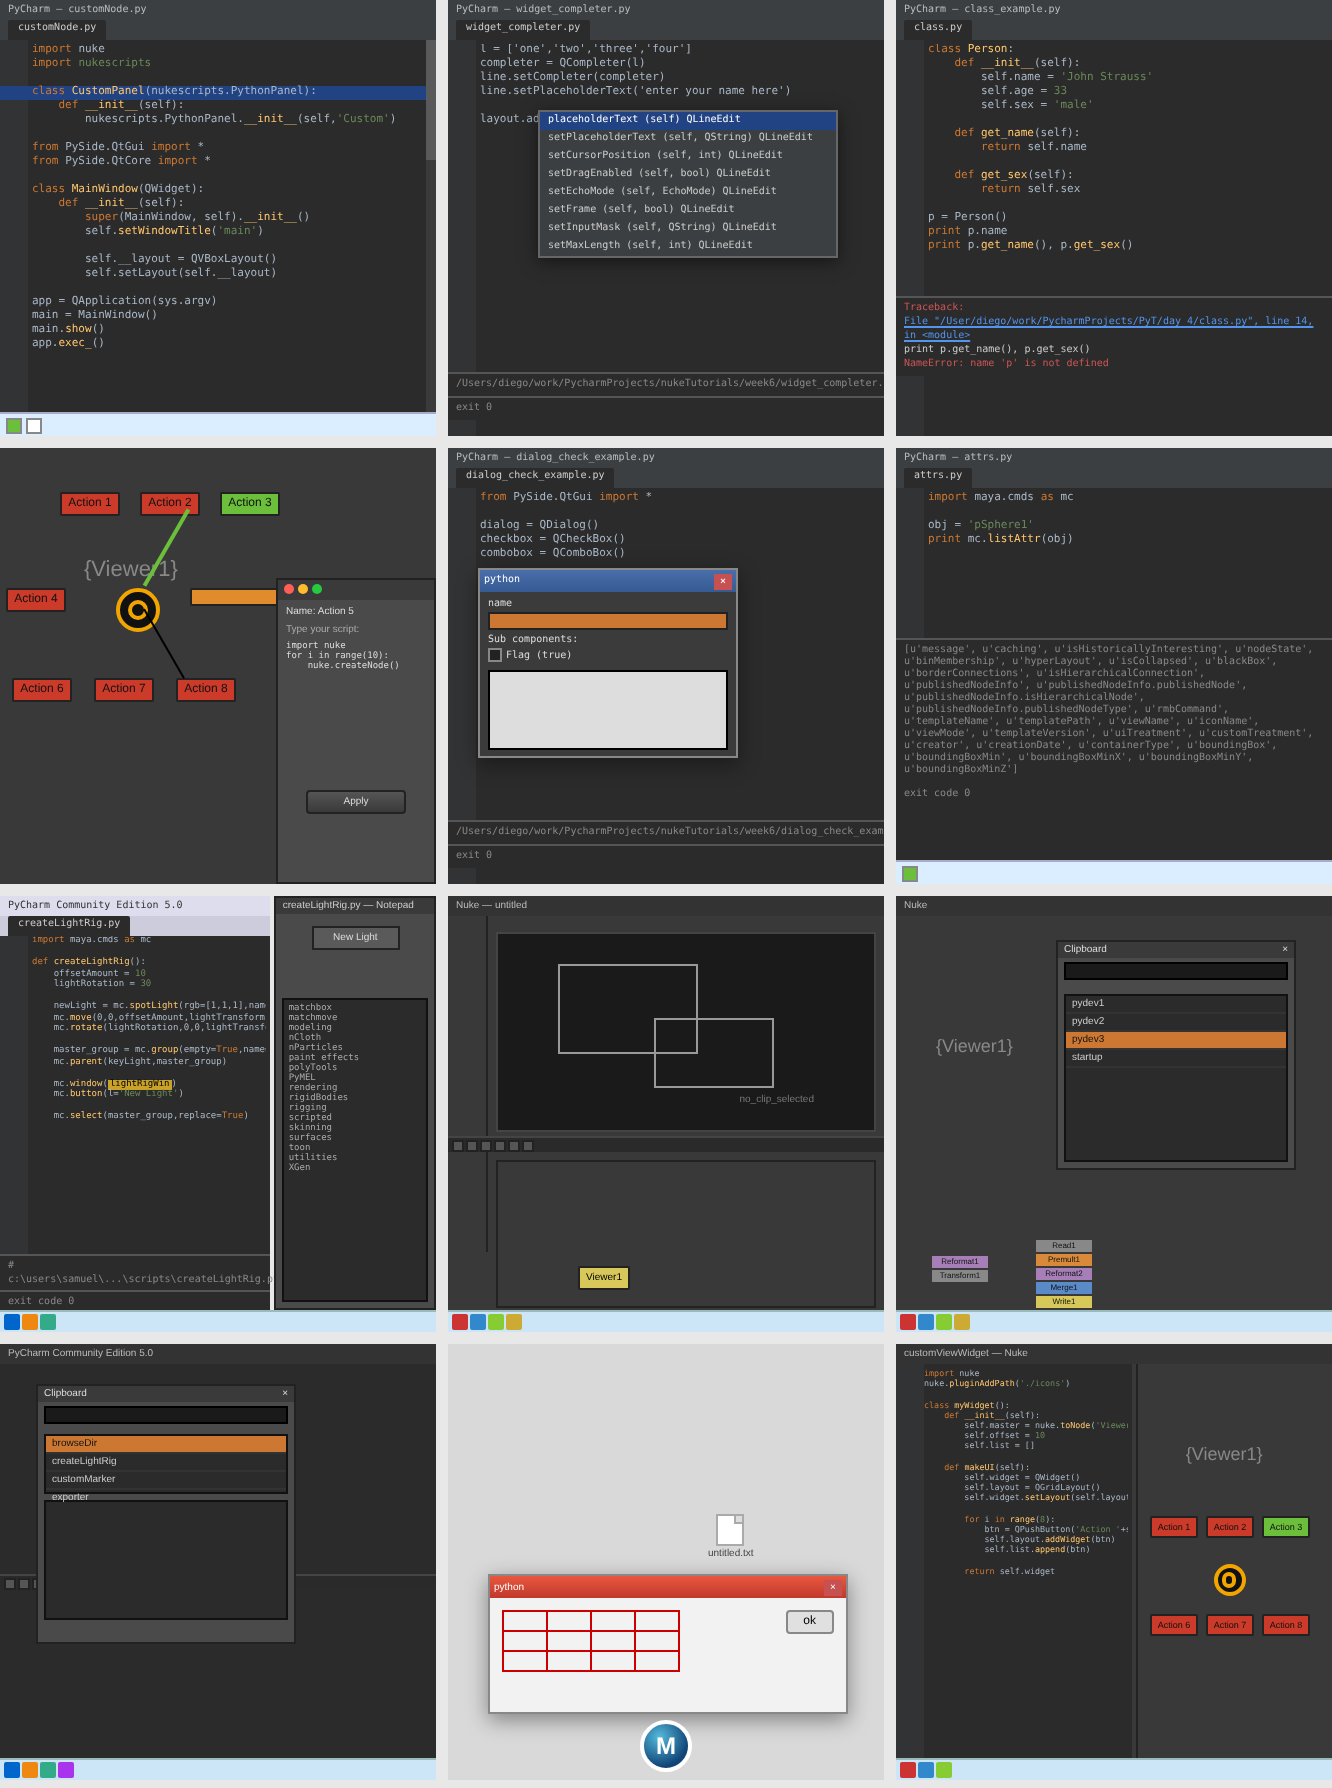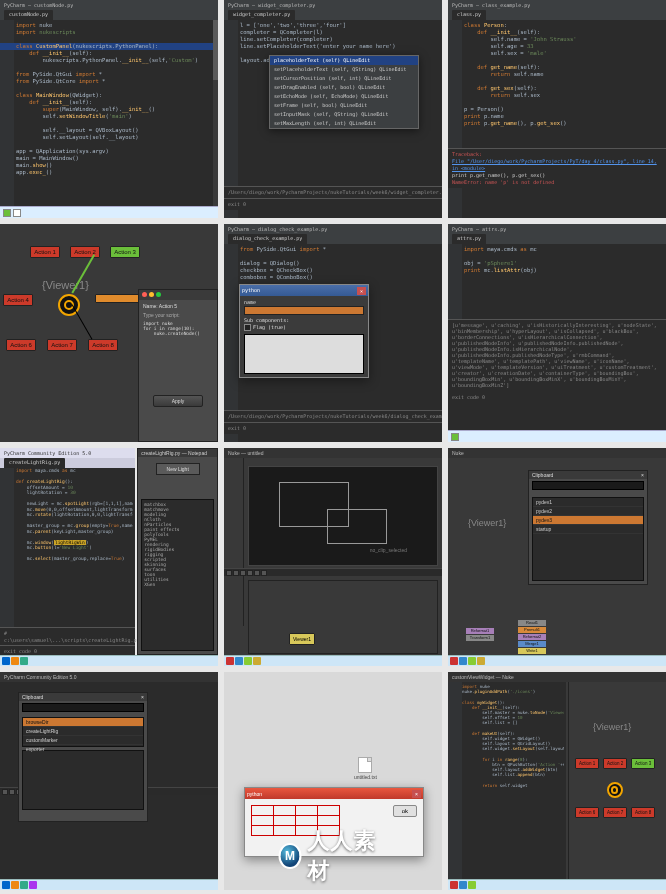--- a/index.html
+++ b/index.html
@@ -660,21 +660,20 @@
                 <td></td>
               </tr>
         </tbody>
           </table>
         <div style="background:#e0e0e0;border:1px solid #888;padding:2px 8px;font-size:6px;border-radius:2px;">ok</div>
       </div>
     </div>
 
     <div class="watermark">
       <div class="wm-badge">M</div>
-      <div class="wm-text">人人素材</div>
     </div>
   </div>
 
   <div class="thumb">
     <div class="nuke">
       <div class="titlebar" style="background:#333;">customViewWidget — Nuke</div>
 
       <div class="editor" style="position:absolute; left:0; top:10px; width:54%; bottom:11px;">
         <div class="gutter" style="top:0;"></div>
         <div class="codearea mono" style="top:2px; left:14px; font-size:4.2px; line-height:5.2px;"><span class="kw">import </span>nuke

